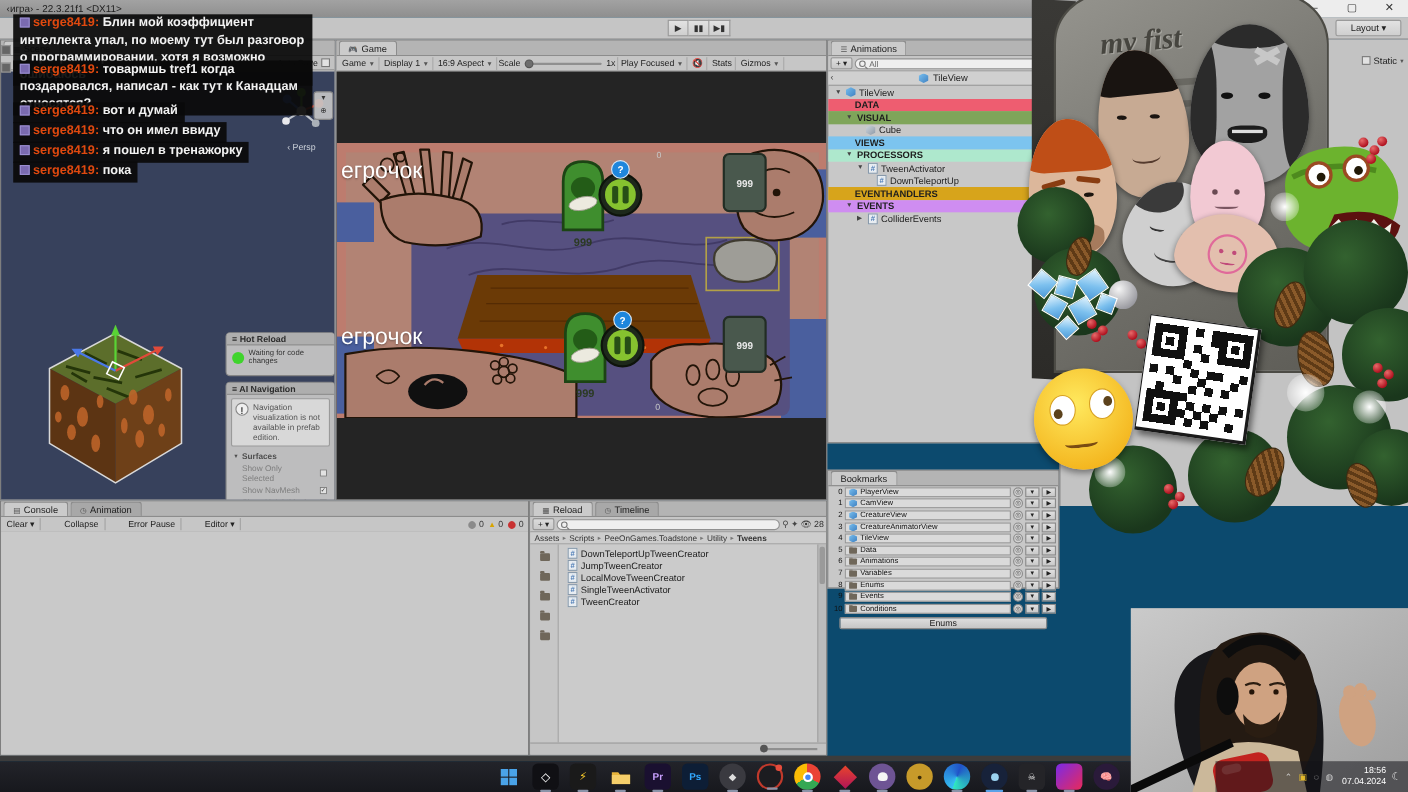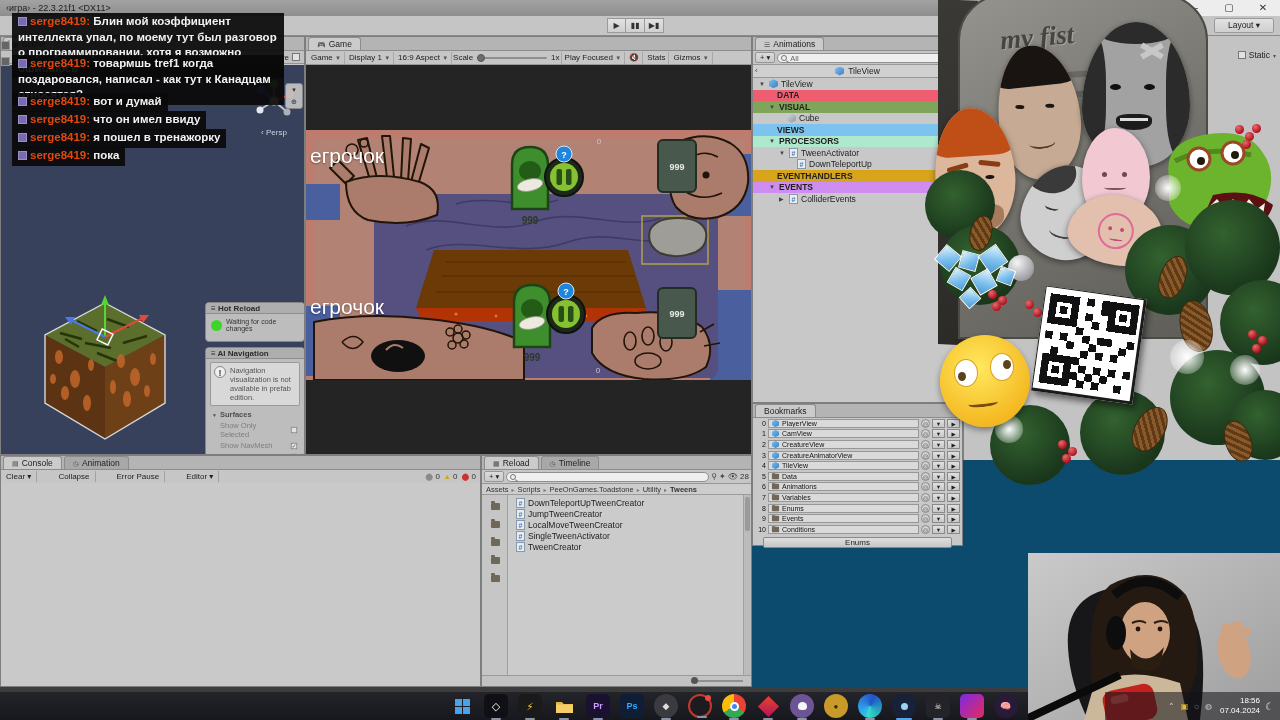--- a/index.html
+++ b/index.html
@@ -82,21 +82,21 @@
   .hrow{height:11.5px;display:flex;align-items:center;font-size:8.5px;color:#1e1e1e;gap:3px;padding-left:4px;}
   .hrow .arr{width:7px;font-size:6px;color:#444;flex:none;}
   .hrow.cat{font-weight:bold;}
   .cubeico{width:9px;height:9px;flex:none;background:linear-gradient(135deg,#79c0f0,#3e7fc0);
     clip-path:polygon(50% 0,100% 25%,100% 75%,50% 100%,0 75%,0 25%);}
   .cubeico.gray{background:linear-gradient(135deg,#cfd6dd,#8b97a5);}
   .scrico{width:9px;height:10px;flex:none;background:#e8edf2;border:1px solid #8899aa;color:#4a7ab5;
     font-size:7px;font-weight:bold;text-align:center;line-height:9px;}
 
   
-  .bm-panel{left:752px;top:403px;width:211px;height:143px;}
+  .bm-panel{left:752px;top:427px;width:211px;height:108px;}
   .bmrow{height:10.6px;display:flex;align-items:center;gap:2px;padding:0 2px;}
   .bmidx{width:11px;text-align:right;font-size:7px;color:#111;flex:none;}
   .bmfield{flex:1;height:9px;background:#dadada;border:1px solid #979797;display:flex;align-items:center;
     gap:2px;font-size:7px;color:#111;padding:0 2px;overflow:hidden;}
   .bmfield .cubeico,.bmfield .foldico{transform:scale(.8);}
   .bmcirc{width:9px;height:9px;border-radius:50%;border:1px solid #8a8a8a;background:#d2d2d2;font-size:6px;
     line-height:8px;text-align:center;color:#555;flex:none;}
   .bmbtn{width:13px;height:9px;background:linear-gradient(#e0e0e0,#c8c8c8);border:1px solid #8a8a8a;
     font-size:5.5px;color:#222;text-align:center;line-height:8px;flex:none;}
   .editbtn{margin:2px 10px 0;height:11px;background:linear-gradient(#dedede,#c6c6c6);border:1px solid #8a8a8a;

